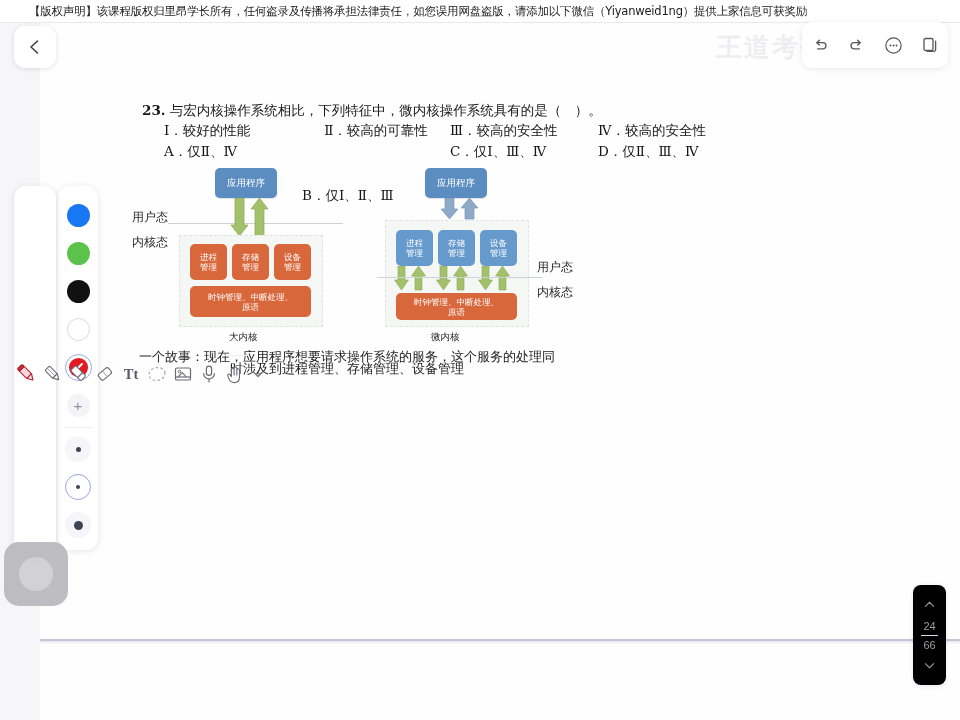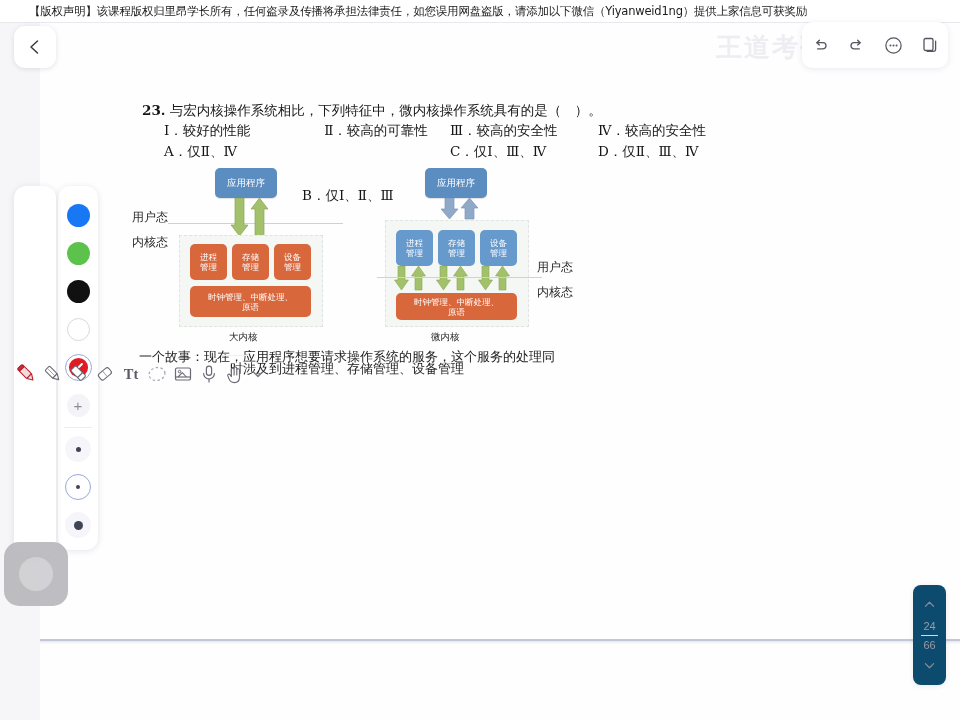--- a/index.html
+++ b/index.html
@@ -130,21 +130,21 @@
     display:flex;align-items:center;justify-content:center;
     z-index:50;cursor:pointer;opacity:.92;
   }
   #assistive-btn .inner{
     width:34px;height:34px;border-radius:50%;background:#cfcfd3;
   }
 
   
   #page-nav{
     position:absolute;left:913px;top:585px;width:33px;height:100px;
-    background:#0c4a6e;border-radius:8px;
+    background:#000000;border-radius:8px;
     box-shadow:0 1px 5px rgba(40,45,80,.10);
     display:flex;flex-direction:column;align-items:center;justify-content:center;
     z-index:45;
   }
   #page-nav .navbtn{height:24px;display:flex;align-items:center;justify-content:center;cursor:pointer;}
   #page-nav .pnum{
     font-size:11px;color:#9a9aa6;height:18px;line-height:18px;
     font-family:"Liberation Sans",sans-serif;
   }
   #page-nav .nav-line{width:17px;height:1px;background:#d9d9e1;}

